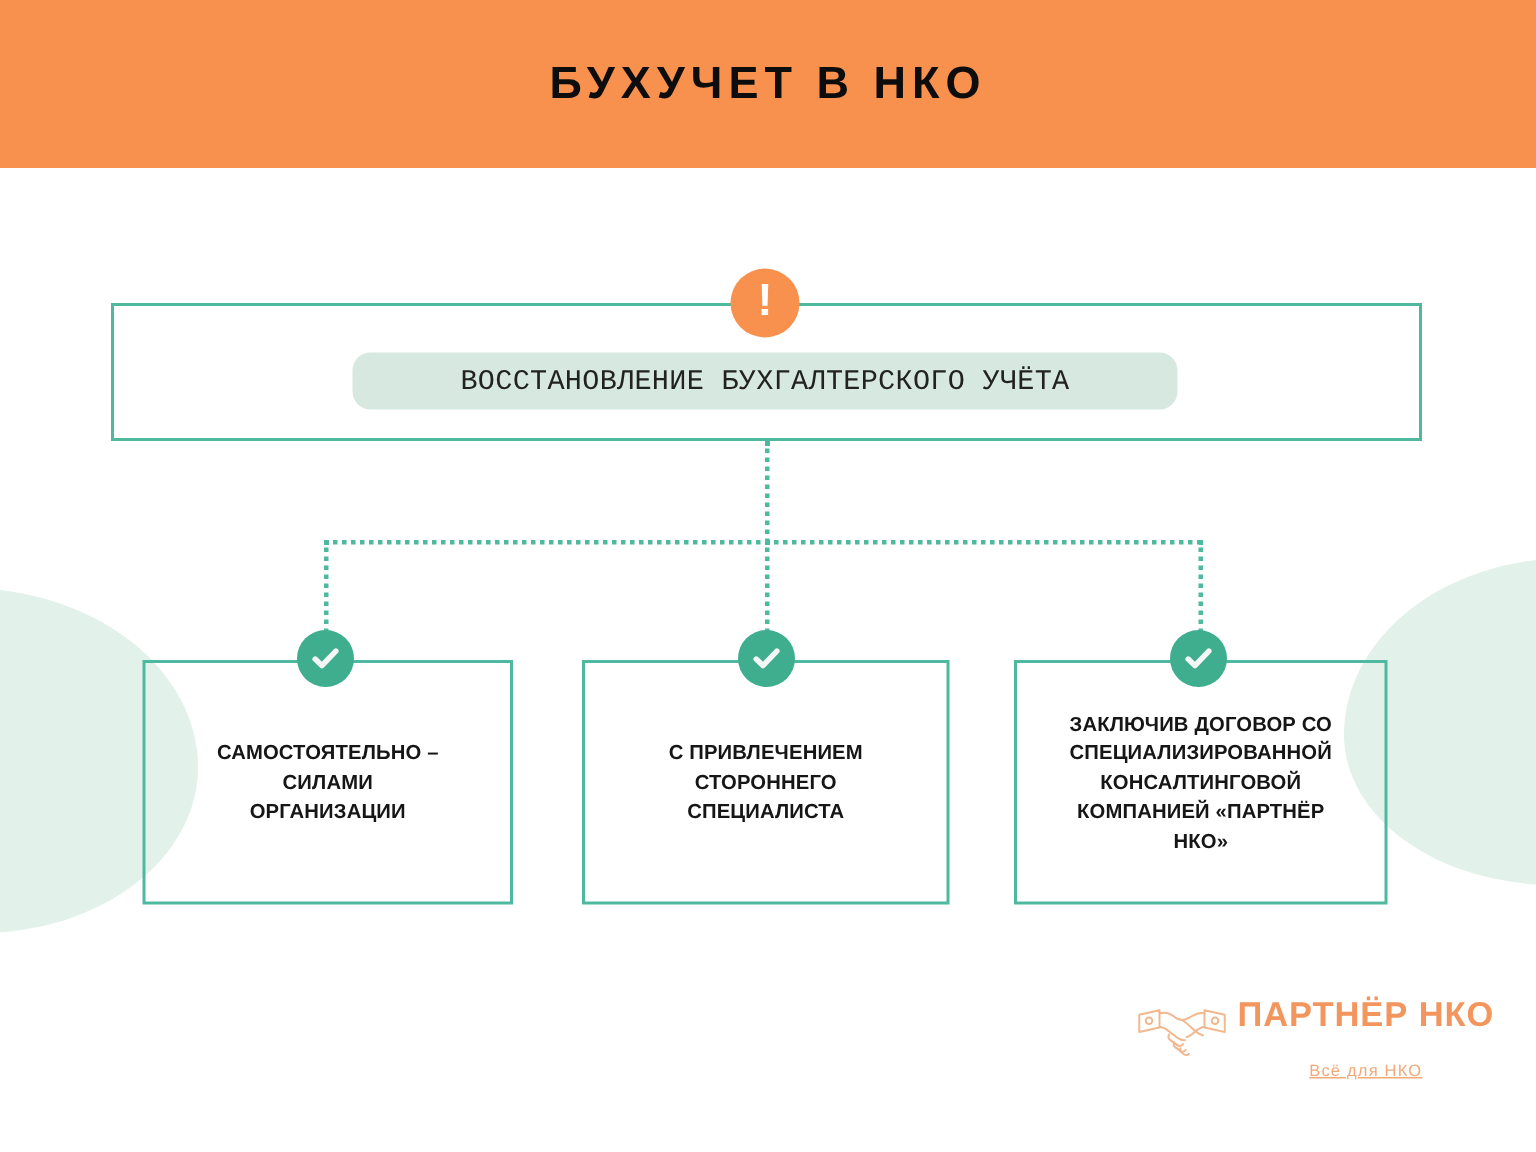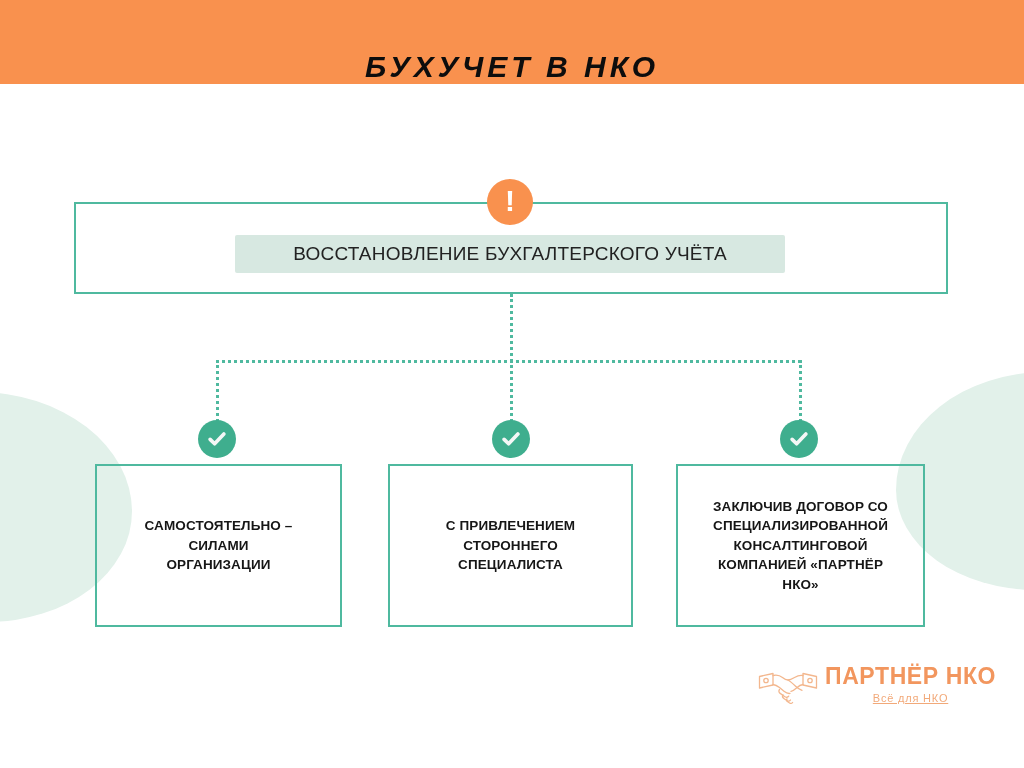--- a/index.html
+++ b/index.html
@@ -39,26 +39,25 @@
     width: 250px;
     height: 218px;
     border-radius: 60% 0 0 56% / 54% 0 0 46%;
   }
 
   
   .header {
     position: absolute;
     left: 0; top: 0;
     width: 1024px;
-    height: 84px;
+    height: 112px;
     background: #f9914e;
     display: flex;
-    align-items: flex-end;
-    justify-content: center;
-    font-style: italic;
+    align-items: center;
+    justify-content: center;
   }
   .header-title {
     font-size: 30px;
     font-weight: bold;
     letter-spacing: 4px;
     color: #0d0d0d;
     white-space: nowrap;
   }
 
   
@@ -72,24 +71,25 @@
     background: transparent;
   }
 
   .main-pill {
     position: absolute;
     left: 235px;
     top: 235px;
     width: 550px;
     height: 38px;
     background: #d7e8e1;
-    border-radius: 2px;
-    display: flex;
-    align-items: center;
-    justify-content: center;
+    border-radius: 12px;
+    display: flex;
+    align-items: center;
+    justify-content: center;
+    font-family: Liberation Mono, monospace;
   }
   .main-pill-label {
     font-size: 19px;
     font-weight: normal;
     color: #222222;
     letter-spacing: 0.2px;
     white-space: nowrap;
   }
 
   
@@ -133,21 +133,21 @@
     height: 0;
     border-top: 3px dotted #4fb99f;
   }
   .conn-v-1 { left: 216px; top: 360px; width: 0; height: 62px; border-left: 3px dotted #4fb99f; }
   .conn-v-2 { left: 510px; top: 360px; width: 0; height: 62px; border-left: 3px dotted #4fb99f; }
   .conn-v-3 { left: 799px; top: 360px; width: 0; height: 62px; border-left: 3px dotted #4fb99f; }
 
   
   .card {
     position: absolute;
-    top: 464px;
+    top: 440px;
     height: 163px;
     border: 2px solid #4fb99f;
     background: transparent;
     display: flex;
     align-items: center;
     justify-content: center;
     padding: 10px 28px;
   }
   .card-1 { left: 95px;  width: 247px; }
   .card-2 { left: 388px; width: 245px; }
@@ -196,20 +196,21 @@
     height: 40px;
     flex: 0 0 62px;
     margin-top: 4px;
   }
   .logo-icon svg { display: block; }
   .logo-text-wrap {
     display: flex;
     flex-direction: column;
     align-items: center;
     margin-left: 6px;
+    gap: 16px;
   }
   .logo-title {
     font-size: 23px;
     font-weight: bold;
     color: #f2965e;
     letter-spacing: 0.6px;
     line-height: 1.05;
     white-space: nowrap;
   }
   .logo-tagline {

